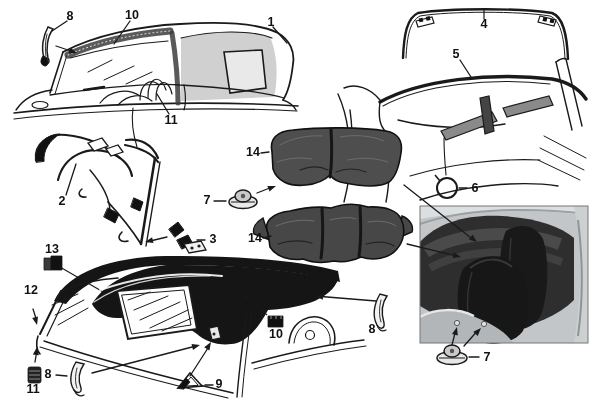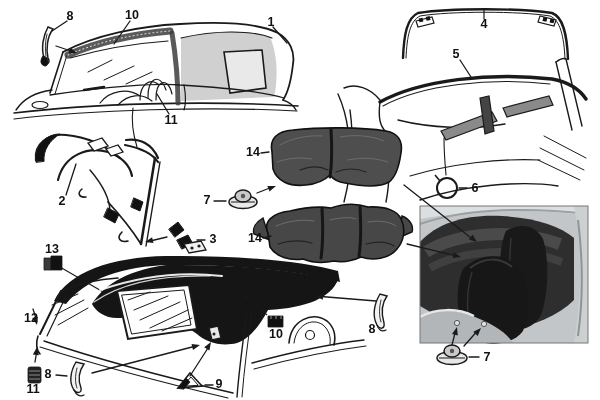--- a/index.html
+++ b/index.html
@@ -298,21 +298,21 @@
   <span class="callout" style="left:171px;top:120px">11</span>
   <span class="callout" style="left:62px;top:201px">2</span>
   <span class="callout" style="left:213px;top:239px">3</span>
   <span class="callout" style="left:52px;top:249px">13</span>
   <span class="callout" style="left:207px;top:200px">7</span>
   <span class="callout" style="left:253px;top:152px">14</span>
   <span class="callout" style="left:255px;top:238px">14</span>
   <span class="callout" style="left:484px;top:24px">4</span>
   <span class="callout" style="left:456px;top:54px">5</span>
   <span class="callout" style="left:475px;top:188px">6</span>
-  <span class="callout" style="left:31px;top:318px">12</span>
+  <span class="callout" style="left:31px;top:290px">12</span>
   <span class="callout" style="left:48px;top:374px">8</span>
   <span class="callout" style="left:33px;top:389px">11</span>
   <span class="callout" style="left:219px;top:384px">9</span>
   <span class="callout" style="left:276px;top:334px">10</span>
   <span class="callout" style="left:372px;top:329px">8</span>
   <span class="callout" style="left:487px;top:357px">7</span>
 
 </div>
 
 </body></html>

